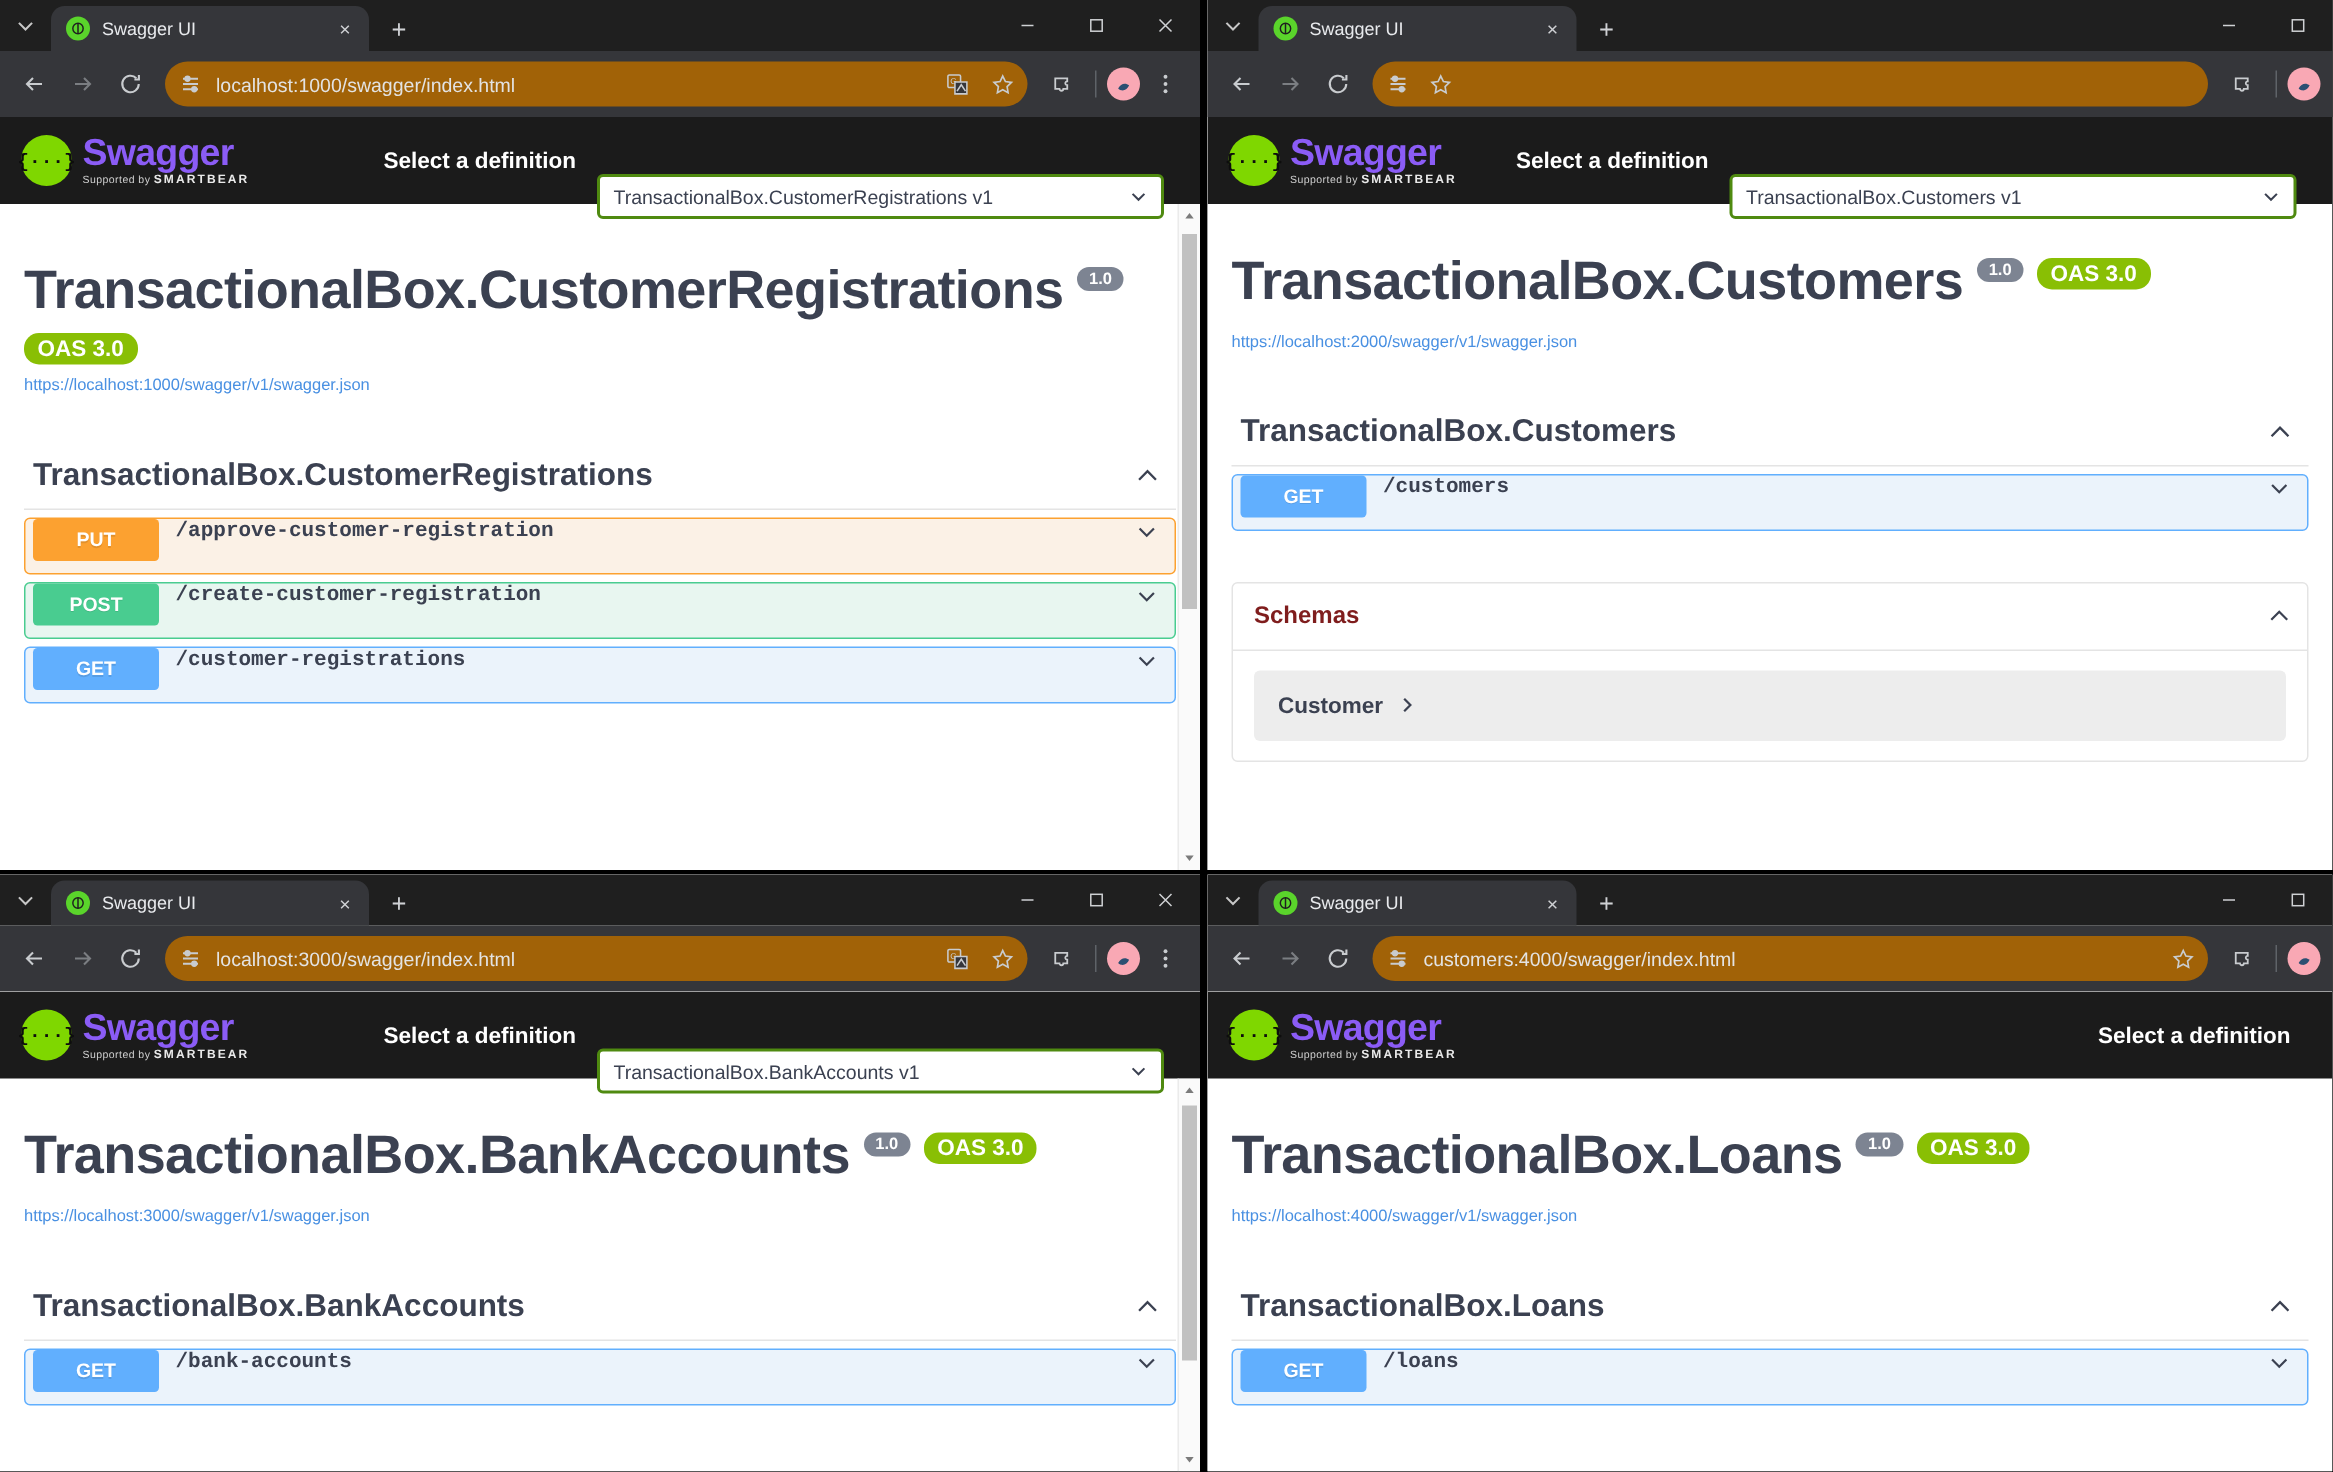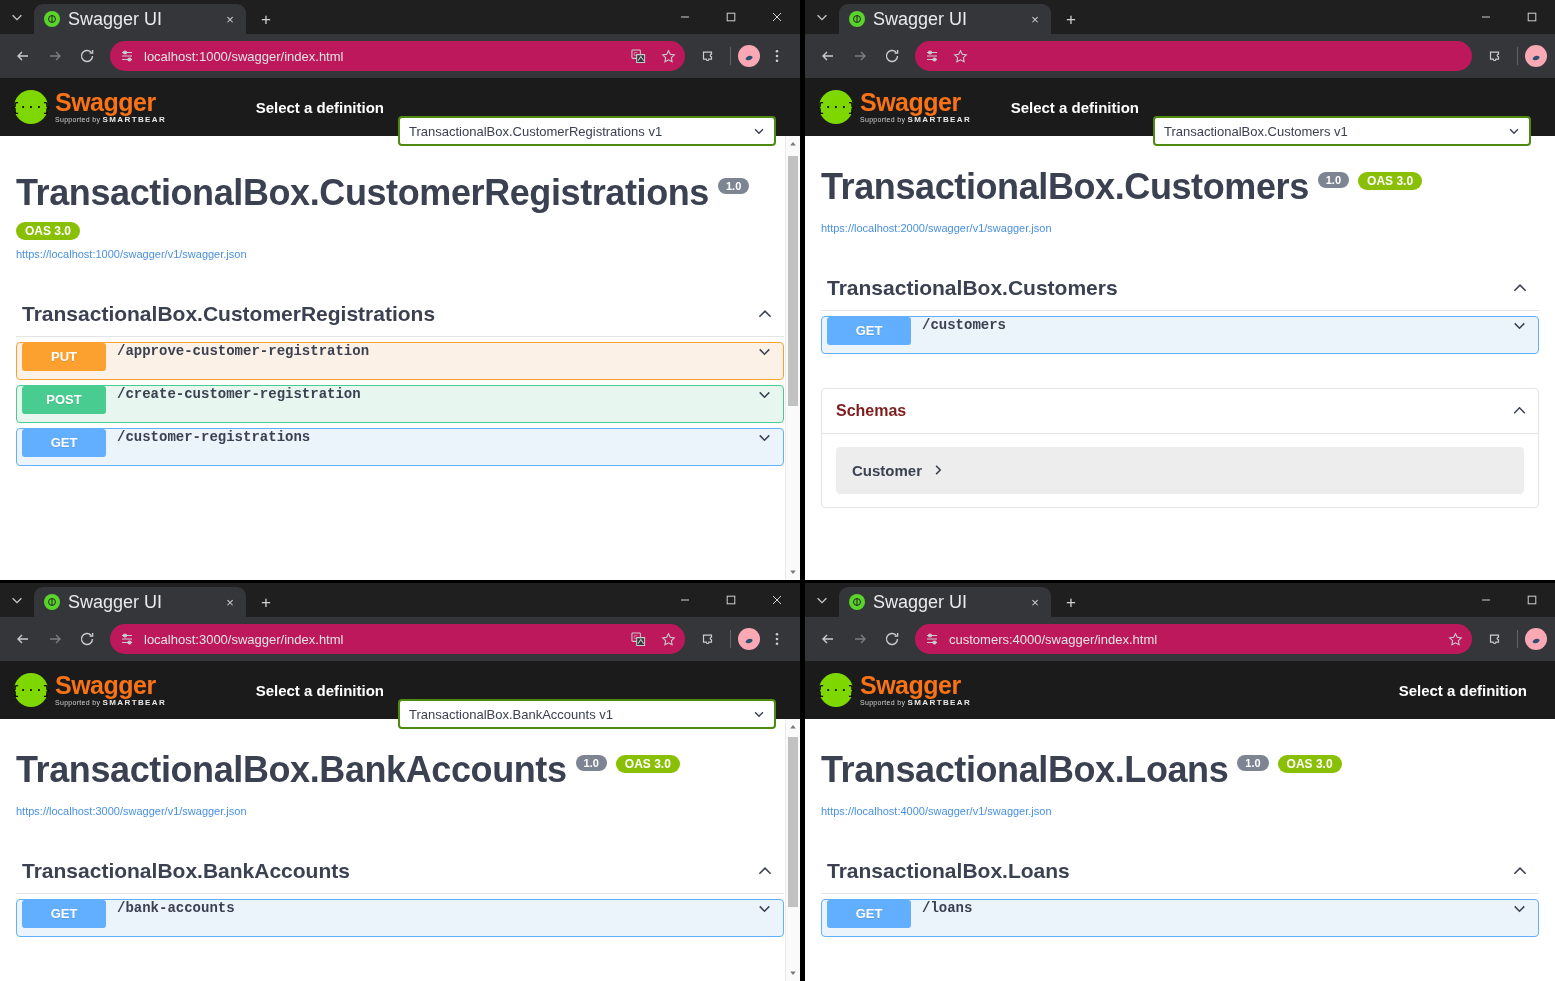--- a/index.html
+++ b/index.html
@@ -57,21 +57,21 @@
   .tab .favicon {
     width: 16px; height: 16px;
     border-radius: 50%;
     background: #5ad42b;
     display: flex; align-items: center; justify-content: center;
     flex: 0 0 auto;
   }
   .tab .favicon svg { width: 12px; height: 12px; }
   .tab .tabtitle {
     color: #e8eaed;
-    font-size: 18px;
+    font-size: 12px;
     white-space: nowrap;
     overflow: hidden;
     text-overflow: ellipsis;
     flex: 1 1 auto;
   }
   .tab .tabclose {
     width: 16px; height: 16px;
     color: #cfd1d4;
     display: flex; align-items: center; justify-content: center;
     flex: 0 0 auto;
@@ -114,21 +114,21 @@
     width: 30px; height: 30px;
     display: flex; align-items: center; justify-content: center;
     color: #c9cccf;
     flex: 0 0 auto;
   }
   .tbtn.dim { color: #7b7e82; }
   .tbtn svg { width: 16px; height: 16px; }
   .omnibox {
     flex: 1 1 auto;
     height: 30px;
-    background: #be185d;
+    background: #a16207;
     border-radius: 16px;
     display: flex;
     align-items: center;
     padding: 0 6px 0 10px;
     gap: 8px;
     margin: 0 6px;
     min-width: 0;
   }
   .omnibox .siteicon {
     width: 16px; height: 16px;
@@ -192,21 +192,21 @@
     border-radius: 50%;
     background: #7fd700;
     display: flex; align-items: center; justify-content: center;
     color: #0d0d0d;
     font-size: 13px;
     font-weight: bold;
     font-family: "Liberation Mono", monospace;
   }
   .swlogo .wordmark { line-height: 1; }
   .swlogo .wordmark .w1 {
-    color: #f97316;
+    color: #8b5cf6;
     font-size: 25px;
     font-weight: bold;
     letter-spacing: -0.5px;
     display: block;
   }
   .swlogo .wordmark .w2 {
     color: #cfcfcf;
     font-size: 7px;
     display: block;
     text-align: right;
@@ -270,21 +270,21 @@
     font-size: 11px;
     font-weight: bold;
     border-radius: 10px;
     padding: 2px 8px;
     display: inline-block;
     margin-top: 4px;
   }
   .badge-oas {
     background: #89bf04;
     color: #fff;
-    font-size: 12px;
+    font-size: 15px;
     font-weight: bold;
     border-radius: 10px;
     padding: 2px 9px;
     display: inline-block;
     margin-top: 4px;
   }
   .badge-row { margin-top: 6px; }
   .jsonlink {
     color: #4990e2;
     font-size: 11px;

